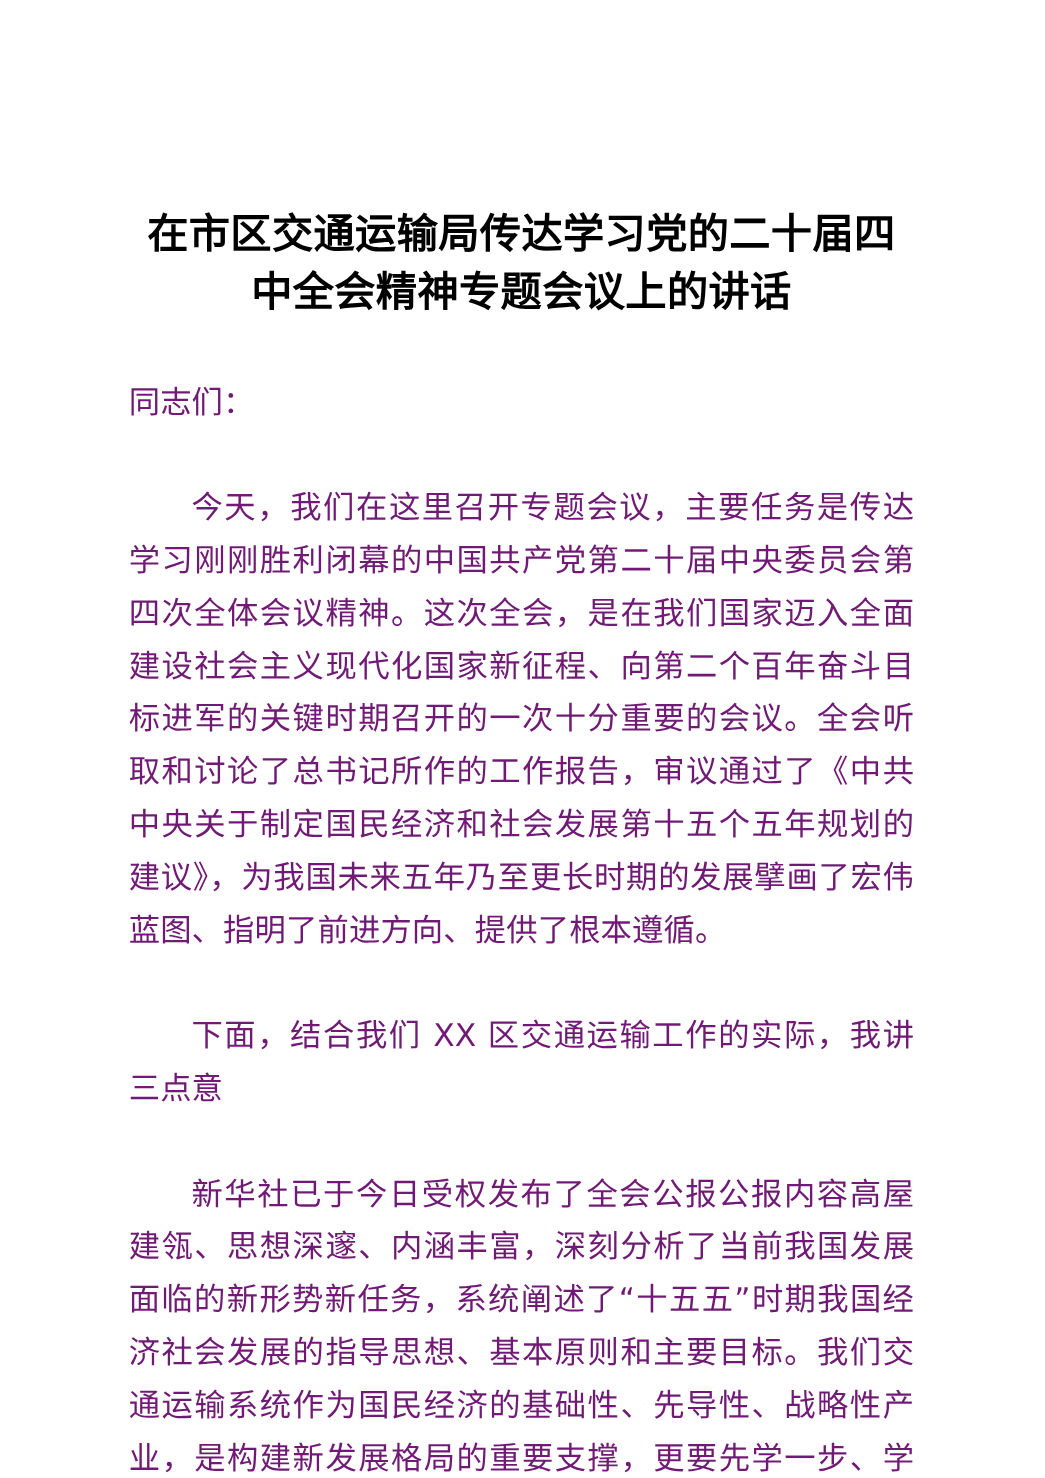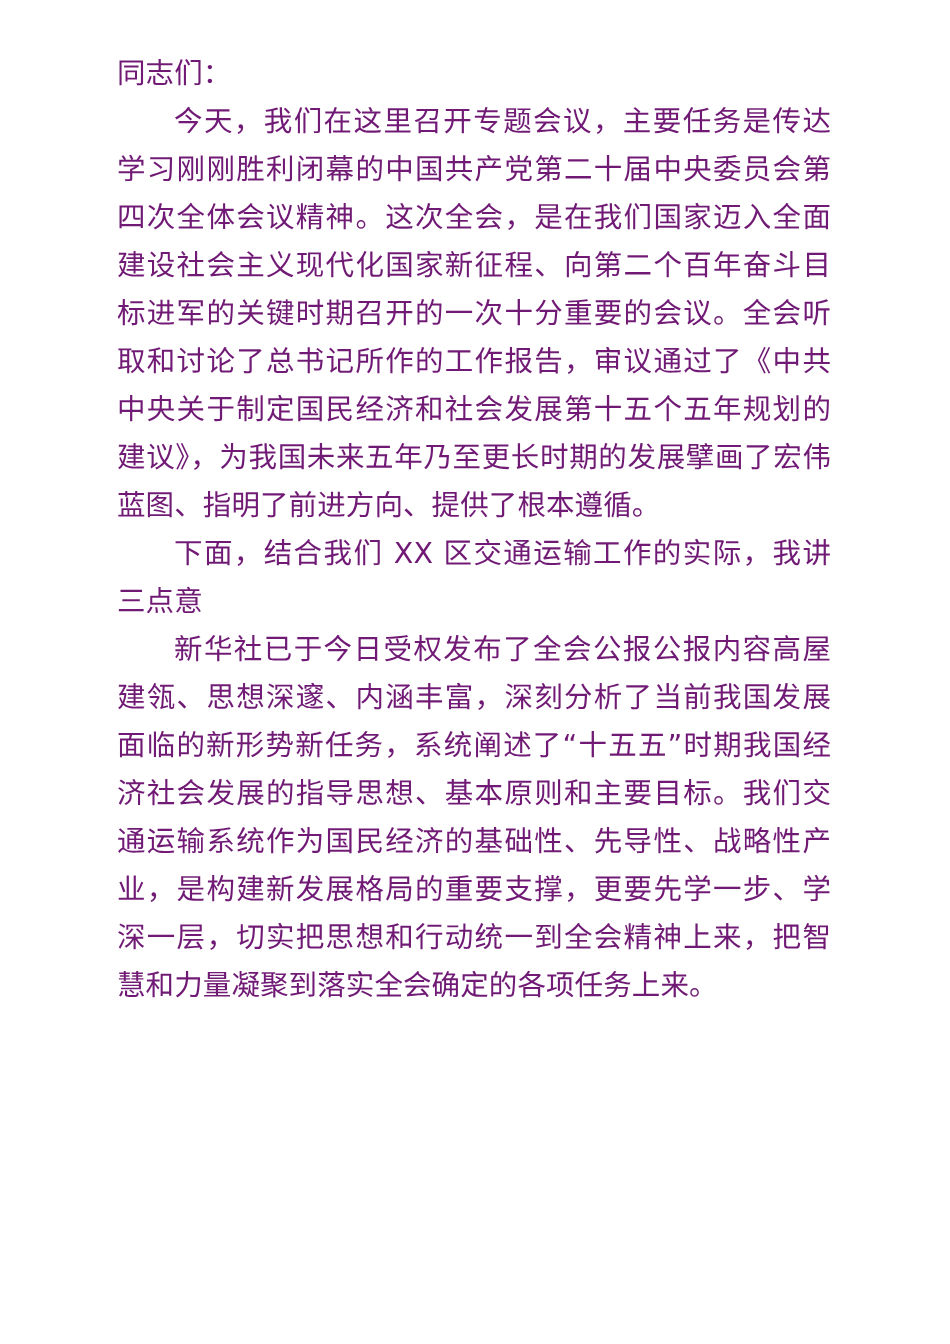--- a/index.html
+++ b/index.html
@@ -54,28 +54,31 @@
     letter-spacing: 0.1px;
     word-break: break-all;
   }
 
   .para.salutation {
     text-indent: 0;
   }
 
   .para.indented {
     text-indent: 2em;
+    margin-top: 48px;
   }
 </style>
 </head>
 <body>
 
 <div class="page">
   <div class="content">
 
+    <h1 class="doc-title">在市区交通运输局传达学习党的二十届四
+中全会精神专题会议上的讲话</h1>
 
     <div class="body-block">
 
       <p class="para salutation">同志们：</p>
 
       <p class="para indented">今天，我们在这里召开专题会议，主要任务是传达学习刚刚胜利闭幕的中国共产党第二十届中央委员会第四次全体会议精神。这次全会，是在我们国家迈入全面建设社会主义现代化国家新征程、向第二个百年奋斗目标进军的关键时期召开的一次十分重要的会议。全会听取和讨论了总书记所作的工作报告，审议通过了《中共中央关于制定国民经济和社会发展第十五个五年规划的建议》，为我国未来五年乃至更长时期的发展擘画了宏伟蓝图、指明了前进方向、提供了根本遵循。</p>
 
       <p class="para indented">下面，结合我们 XX 区交通运输工作的实际，我讲三点意</p>
 
       <p class="para indented">新华社已于今日受权发布了全会公报公报内容高屋建瓴、思想深邃、内涵丰富，深刻分析了当前我国发展面临的新形势新任务，系统阐述了“十五五”时期我国经济社会发展的指导思想、基本原则和主要目标。我们交通运输系统作为国民经济的基础性、先导性、战略性产业，是构建新发展格局的重要支撑，更要先学一步、学深一层，切实把思想和行动统一到全会精神上来，把智慧和力量凝聚到落实全会确定的各项任务上来。</p>

